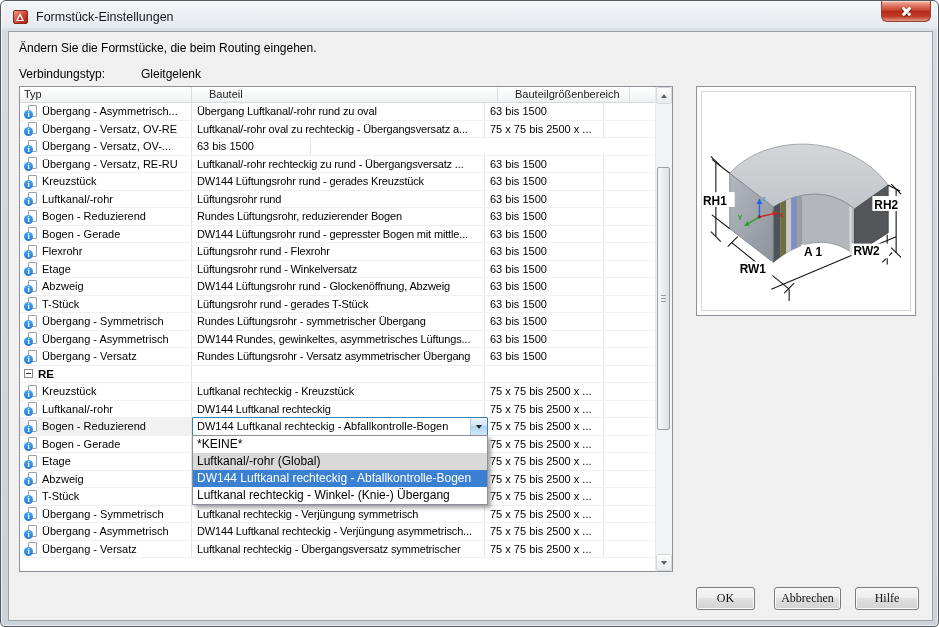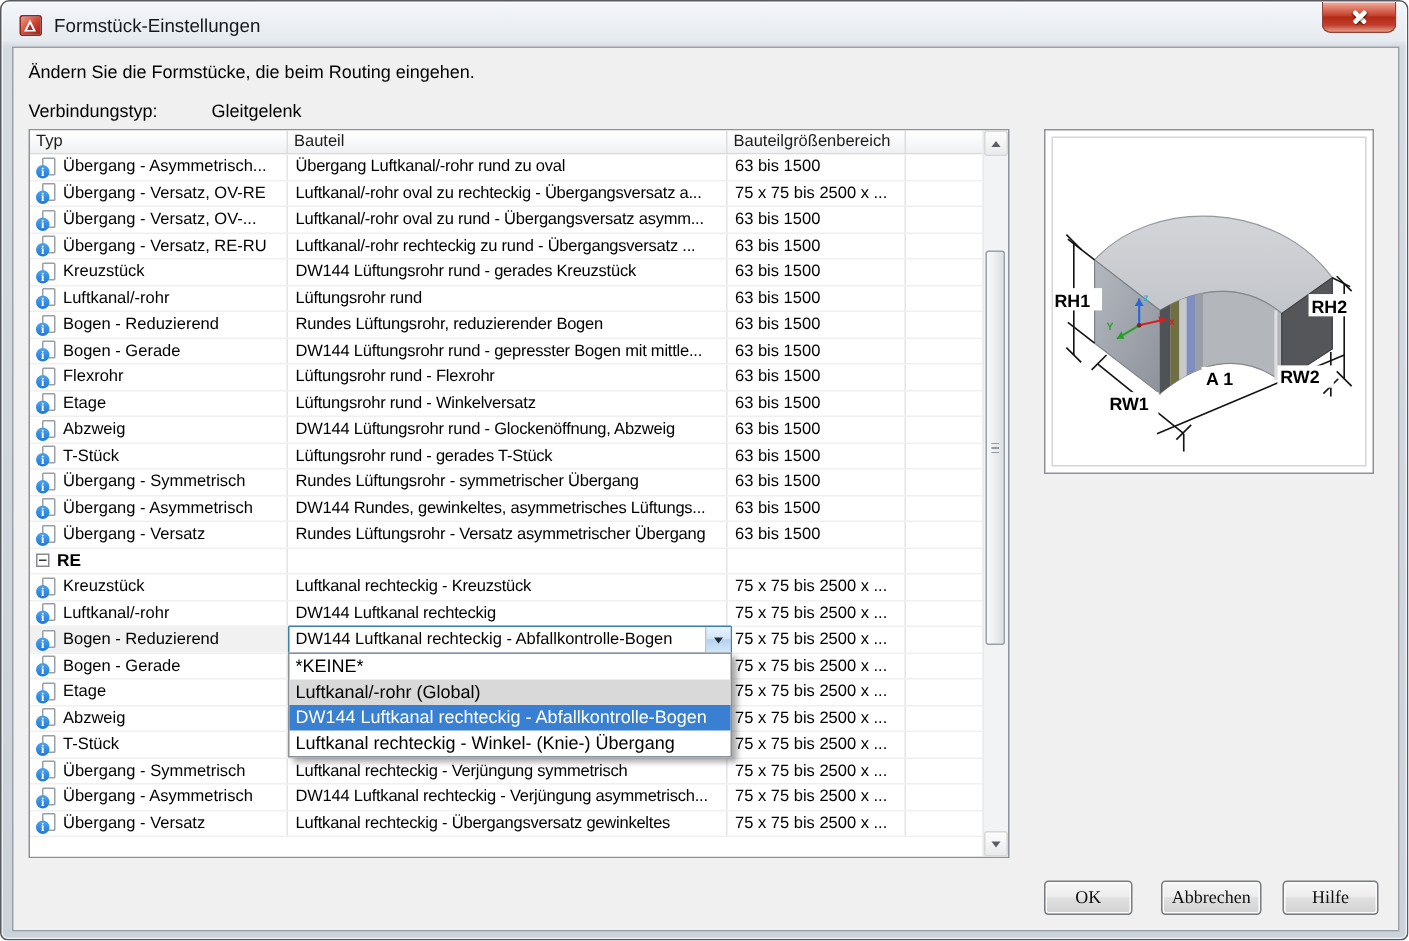--- a/index.html
+++ b/index.html
@@ -23,21 +23,21 @@
   .x-icon::before{transform:rotate(45deg);}
   .x-icon::after{transform:rotate(-45deg);}
   
   .client{position:absolute;left:7px;top:30px;width:925px;height:590px;background:var(--client-bg);border:1px solid #9aa0a8;}
   .desc{position:absolute;left:10px;top:9px;font-size:12px;color:#000;}
   .conn{position:absolute;left:10px;top:35px;font-size:12px;color:#000;display:flex;}
   .conn-label{width:122px;}
   
   .table{position:absolute;left:10px;top:54px;width:654px;height:486px;border:1px solid #8e9199;background:#fff;}
   .thead{position:absolute;left:0;right:17px;top:0;height:16px;display:flex;
-    background:linear-gradient(180deg,#ffffff,#f7f8f9 55%,#eef0f2);border-bottom:1px solid #d8d9db;}
+    background:linear-gradient(180deg,#ffffff,#f7f8f9 55%,#eef0f2);border-bottom:1px solid #d8d9db;gap:13px;}
   .th{font-size:11px;line-height:15px;padding-left:4px;border-right:1px solid #dcdddf;overflow:hidden;white-space:nowrap;color:#1c1c1c;}
   .w-typ{width:172px;} .w-bau{width:293px;} .w-ber{width:119px;} .w-fill{flex:1;border-right:none;}
   .tbody{position:absolute;left:0;right:17px;top:16px;bottom:0;overflow:hidden;background:#fff;}
   .trow{display:flex;height:17.5px;border-bottom:1px solid #f0f0f1;position:relative;}
   .cell{display:flex;align-items:center;overflow:hidden;white-space:nowrap;border-right:1px solid #e3e4e6;height:100%;font-size:11px;color:#000;}
   .c-typ{width:172px;padding-left:20px;}
   .c-typ.group{font-weight:bold;padding-left:4px;font-size:11.5px;}
   .c-typ.sel{background:#f1f1f1;}
   .c-bau{width:293px;padding-left:5px;letter-spacing:-0.15px;}
   .c-ber{width:119px;padding-left:5px;}
@@ -136,21 +136,20 @@
             <div class="cell c-fill"></div>
           </div>
           <div class="trow">
             <div class="cell c-typ">
               <span class="doc-icon">
                 <span class="doc-page"></span>
                 <span class="info-dot">i</span>
               </span>
               <span>Übergang - Versatz, OV-...</span>
             </div>
-            <div class="cell c-bau">Luftkanal/-rohr oval zu rund - Übergangsversatz asymm...</div>
             <div class="cell c-ber">63 bis 1500</div>
             <div class="cell c-fill"></div>
           </div>
           <div class="trow">
             <div class="cell c-typ">
               <span class="doc-icon">
                 <span class="doc-page"></span>
                 <span class="info-dot">i</span>
               </span>
               <span>Übergang - Versatz, RE-RU</span>
@@ -421,21 +420,21 @@
             <div class="cell c-fill"></div>
           </div>
           <div class="trow">
             <div class="cell c-typ">
               <span class="doc-icon">
                 <span class="doc-page"></span>
                 <span class="info-dot">i</span>
               </span>
               <span>Übergang - Versatz</span>
             </div>
-            <div class="cell c-bau">Luftkanal rechteckig - Übergangsversatz gewinkeltes</div>
+            <div class="cell c-bau">Luftkanal rechteckig - Übergangsversatz symmetrischer</div>
             <div class="cell c-ber">75 x 75 bis 2500 x ...</div>
             <div class="cell c-fill"></div>
           </div>
         </div>
       <div class="vscroll">
         <div class="sb-btn up">
             <span class="tri-up"></span>
           </div>
         <div class="sb-thumb"></div>
         <div class="sb-btn down">

